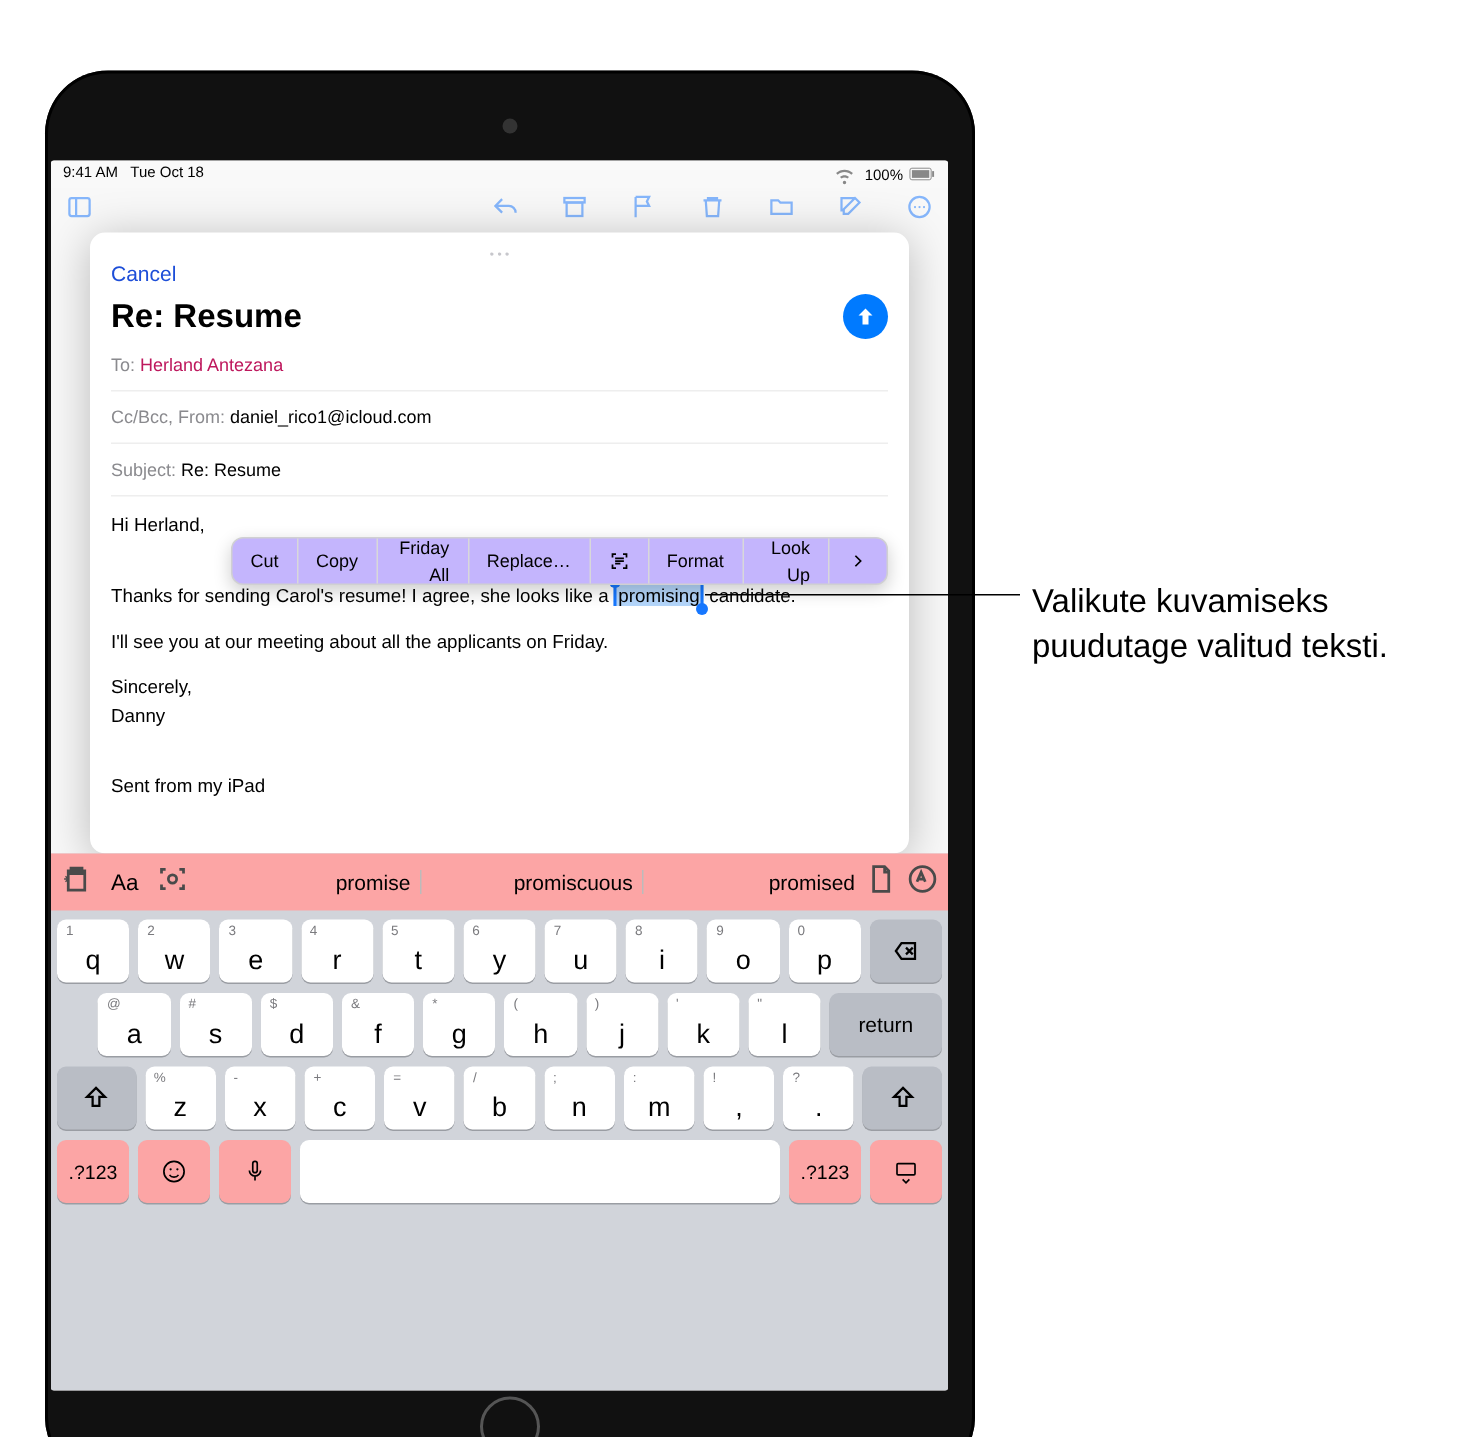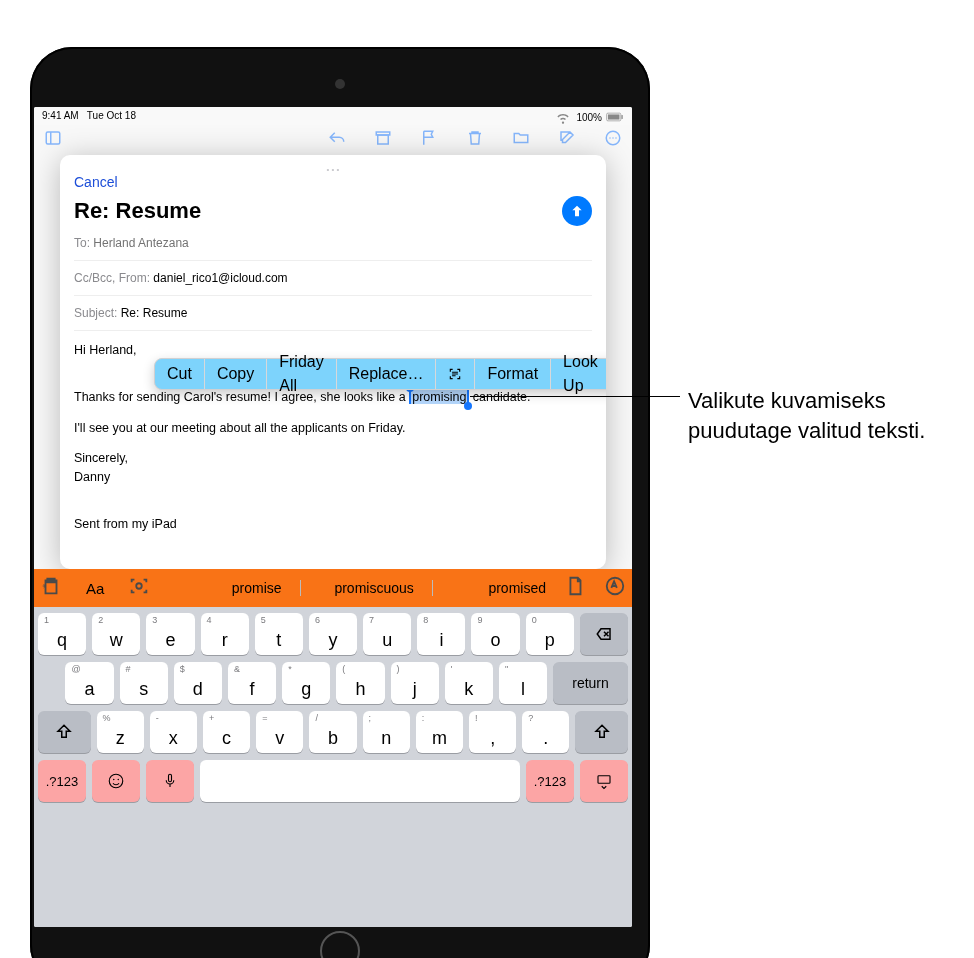--- a/index.html
+++ b/index.html
@@ -31,39 +31,39 @@
 
 
 .modal { position:absolute; top:48px; left:26px; right:26px; bottom:358px; background:#fff; border-radius:10px; box-shadow: 0 4px 30px rgba(0,0,0,.25); padding:10px 14px 0 14px; overflow:hidden; }
 .cancel { color:#1d4ed8; font-size:14px; }
 .hrow { display:flex; justify-content:space-between; align-items:center; margin-top:6px;}
 .subject-big { font-size:22px; font-weight:700; }
 .send { width:30px; height:30px; background:#007aff; border-radius:50%; display:flex; align-items:center; justify-content:center; }
 .send svg { width:16px; height:16px; fill:#fff; }
 
 .field { font-size:12px; padding:10px 0; border-bottom:1px solid #eee; color:#8a8a8e; }
-.field .val { color:#737373; }
+.field .val { color:#be185d; }
 .field .valk { color:#000; }
 
 .body { font-size:12.5px; color:#000; padding-top:10px; line-height:1.5; position:relative; }
 .body p { margin-bottom:12px; }
 .hl { background:#b4d6fb; border-left:2px solid #1677ff; border-right:2px solid #1677ff; position:relative; padding:0 1px;text-align:center;}
 .hl::before, .hl::after { content:""; position:absolute; width:8px; height:8px; background:#1677ff; border-radius:50%; }
 .hl::before { left:-5px; top:-6px; }
 .hl::after { right:-5px; bottom:-6px; }
 
 
-.popup { position:absolute; top:27px; left:80px; height:32px; background:#7dd3fc; border:1px solid #d0d0d2; border-radius:8px; box-shadow:0 4px 12px rgba(0,0,0,.2); display:flex; align-items:center; font-size:16px; z-index:5;}
+.popup { position:absolute; top:27px; left:80px; height:32px; background:#c4b5fd; border:1px solid #d0d0d2; border-radius:8px; box-shadow:0 4px 12px rgba(0,0,0,.2); display:flex; align-items:center; font-size:12px; z-index:5;text-align:right;}
 .popup .item { padding:0 12px; height:100%; display:flex; align-items:center; border-right:1px solid #d8d8da; cursor:default; }
 .popup .item:last-child { border-right:none; }
 .popup svg { width:14px; height:14px; }
 
 
 .kbwrap { position:absolute; left:0; right:0; bottom:0; height:358px; background:#d1d4da; }
-.sugbar { height:38px; display:flex; align-items:center; padding:0 6px; gap:18px; background:#f97316; }
+.sugbar { height:38px; display:flex; align-items:center; padding:0 6px; gap:6px; background:#fca5a5; }
 .sugbar .sg { flex:1; text-align:right; font-size:14px; color:#000; border-left:1px solid #bbb; }
 .sugbar .sg:nth-child(4){border-left:none;}
 .tbicn { width:22px; height:22px; color:#4a4a4a; }
 .kb { padding:6px 4px 4px 4px; }
 .krow { display:flex; gap:6px; margin-bottom:7px; justify-content:center; }
 .key { background:#fff; border-radius:6px; box-shadow:0 1px 0 #9a9da3; height:42px; flex:1; position:relative; display:flex; align-items:flex-end; justify-content:center; font-size:18px; padding-bottom:4px; }
 .key .sub { position:absolute; top:2px; left:6px; font-size:9px; color:#7a7a7e; }
 .key.fn { background:#fca5a5; font-size:13px; align-items:center; padding:0; }
 .key.space { flex:6; }
 .key.ret { flex:1.5; background:#b9bdc5; font-size:14px; align-items:center; padding:0; }

